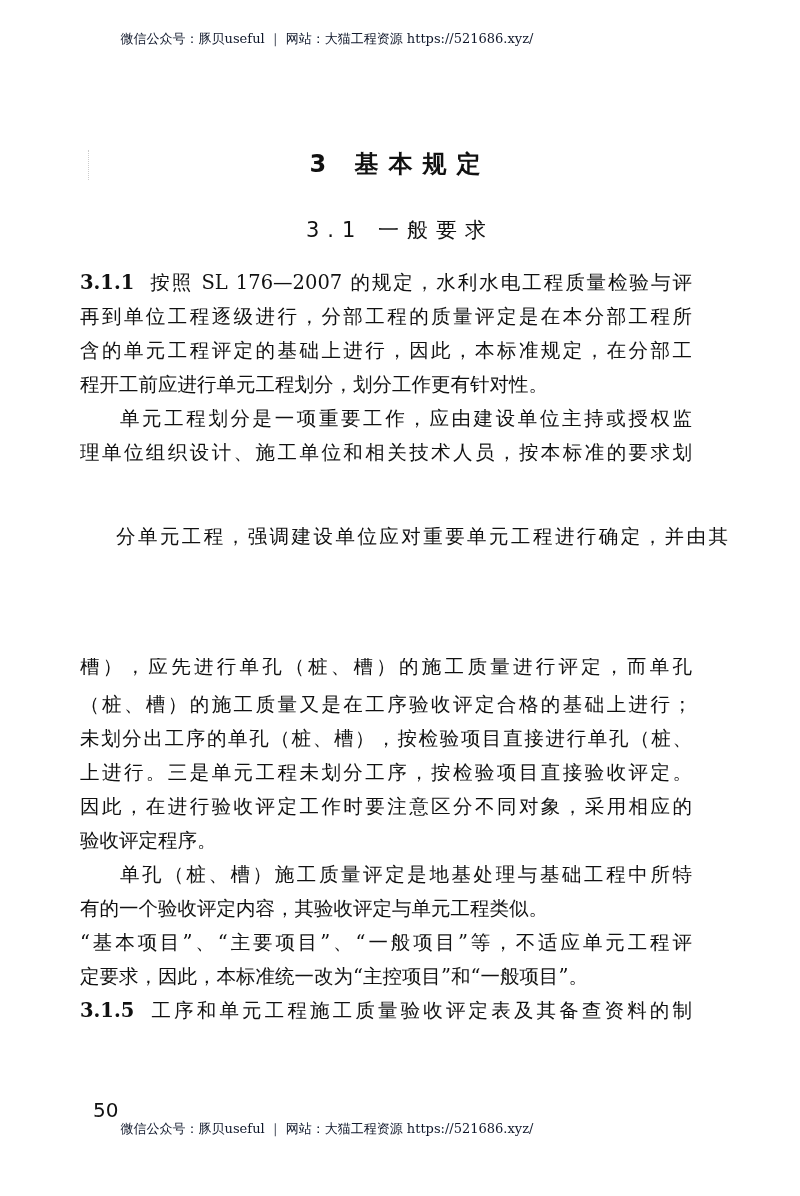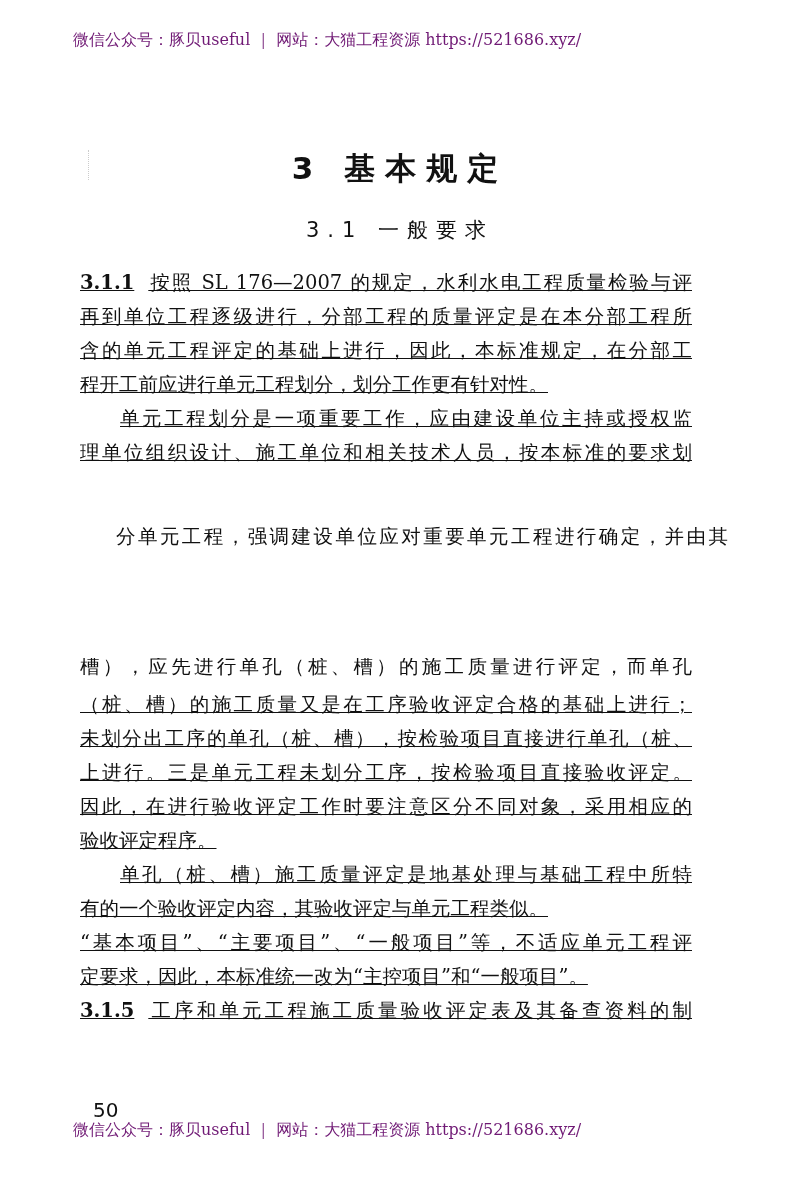--- a/index.html
+++ b/index.html
@@ -1,29 +1,29 @@
 <!DOCTYPE html>
 <html><head>
 <meta charset="utf-8">
 <style>
   html, body { margin: 0; padding: 0; background: #ffffff; }
   body { width: 800px; height: 1196px; position: relative; overflow: hidden;
          font-family: "DejaVu Serif", "Liberation Serif", serif; color: #111; }
   .watermark { position: absolute; left: 0; width: 654px; text-align: center;
-               color: #701a75; font-size: 16px; white-space: nowrap;
+               color: #0f172a; font-size: 13px; white-space: nowrap;
                font-family: "DejaVu Serif", "Liberation Serif", serif; letter-spacing: 0px; }
   .wm-top { top: 30px; }
   .wm-bottom { top: 1120px; }
   .chapter-title { position: absolute; top: 148px; left: 0; width: 800px; text-align: center;
-                   font-size: 31px; font-weight: bold; letter-spacing: 10px;
+                   font-size: 24px; font-weight: bold; letter-spacing: 10px;
                    font-family: "DejaVu Sans", sans-serif; }
   .section-title { position: absolute; top: 216px; left: 0; width: 800px; text-align: center;
                    font-size: 21px; font-weight: normal; letter-spacing: 8px;
                    font-family: "DejaVu Sans", sans-serif; }
-  .block { position: absolute; left: 80px; width: 612px; text-decoration: underline; }
+  .block { position: absolute; left: 80px; width: 612px; }
   .line { height: 34px; line-height: 34px; font-size: 19.5px; white-space: nowrap;
           overflow: hidden; text-align: justify; text-align-last: justify; }
   .line.last { text-align-last: left; }
   .line.indent { padding-left: 40px; }
   .num { font-weight: bold; font-family: "DejaVu Serif", serif; margin-right: 14px; text-align-last: left; }
   .clip-top { position: absolute; left: 96px; width: 612px; top: 520px; height: 27px; overflow: hidden; margin-left: 20px; }
   .clip-bottom { position: absolute; left: 80px; width: 612px; top: 658px; height: 30px; overflow: hidden; }
   .clip-bottom .inner { position: relative; top: -8px; }
   .page-num { position: absolute; top: 1098px; left: 93px; font-size: 20px;
               font-family: "DejaVu Sans", sans-serif; color: #111; }

